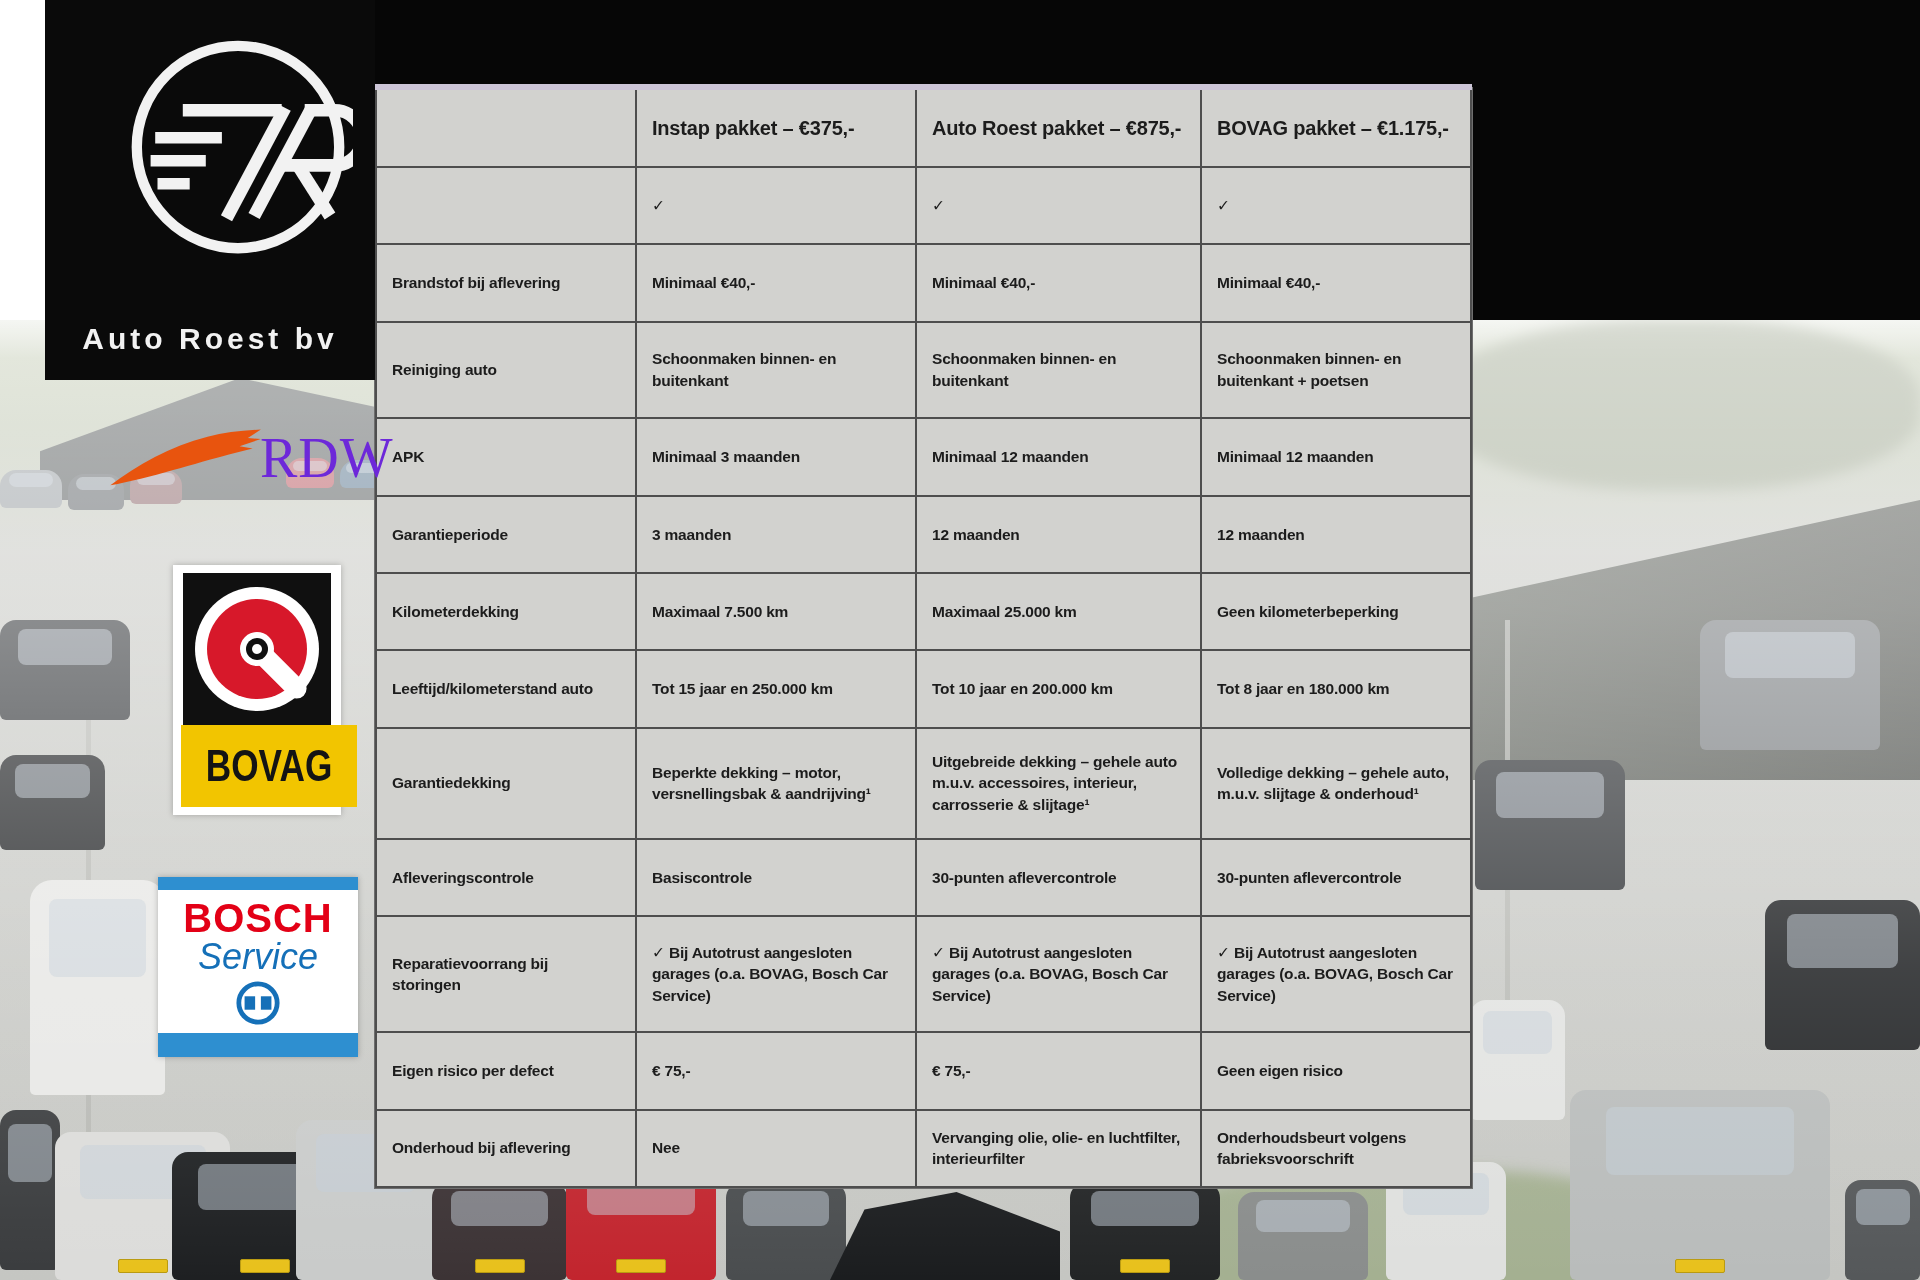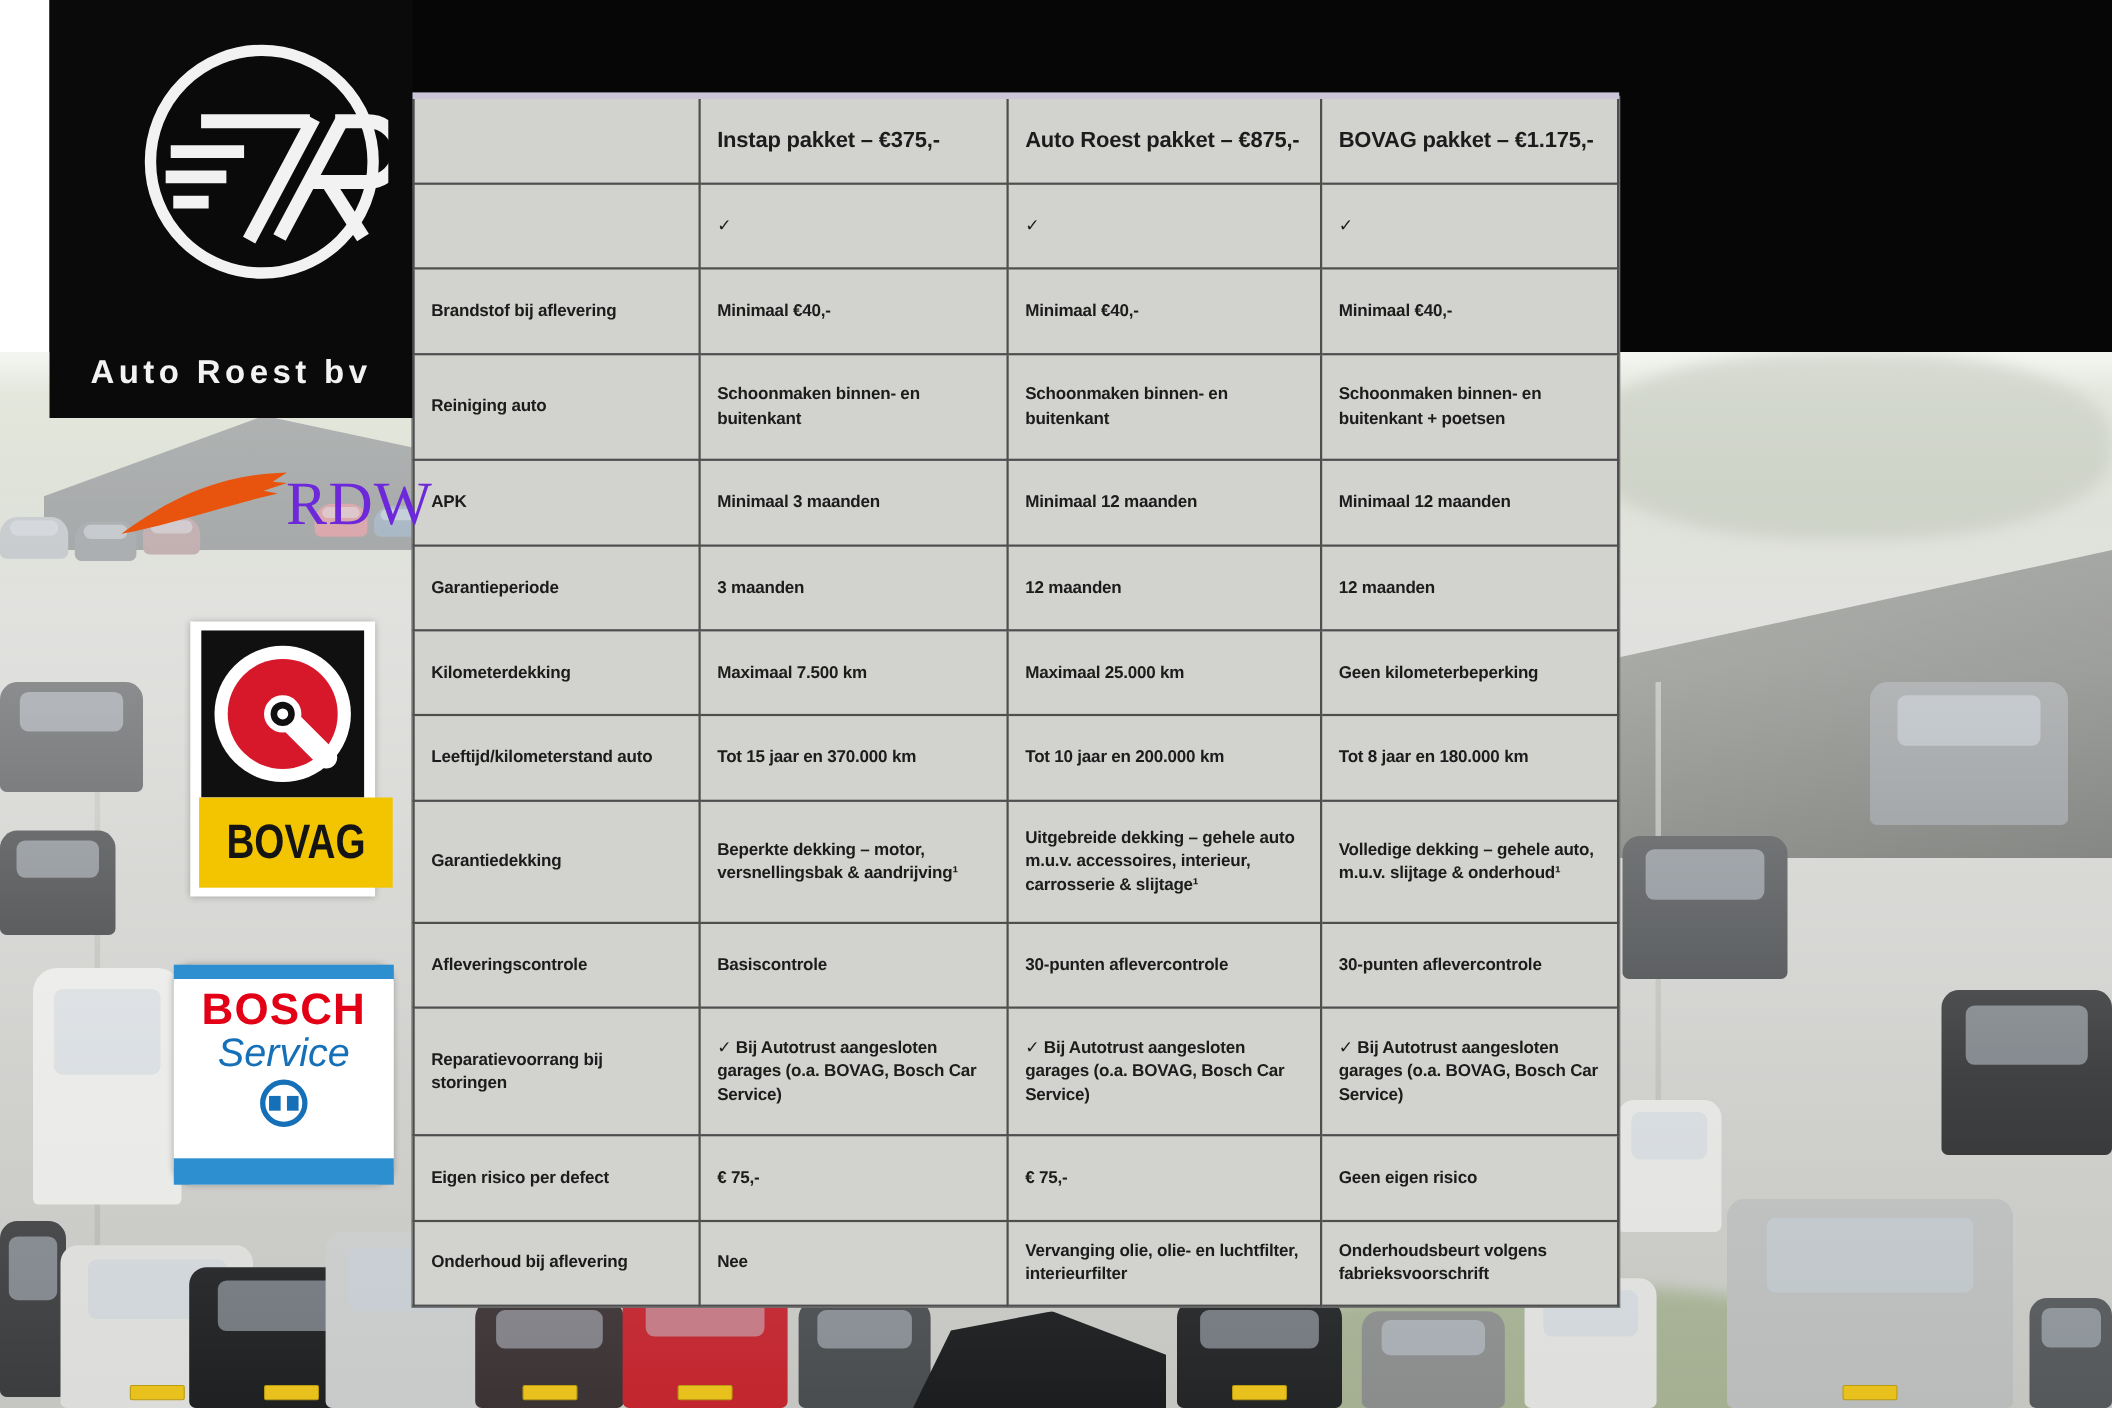--- a/index.html
+++ b/index.html
@@ -32,22 +32,22 @@
   #rdw svg{position:absolute;left:0;top:8px;}
   #rdw .rdw-word{position:absolute;left:152px;top:8px;font-family:"Liberation Serif","DejaVu Serif",serif;
     font-size:56px;color:#6d28d9;letter-spacing:1px;}
 
   #bovag{position:absolute;left:173px;top:565px;width:168px;height:250px;background:#fff;
     padding:8px;box-sizing:border-box;z-index:5;box-shadow:0 0 6px rgba(0,0,0,.25);}
   #bovag .emblem{width:152px;height:152px;display:block;}
   #bovag .band{width:176px;height:82px;background:#f2c500;display:flex;align-items:center;justify-content:center;}
   #bovag .band span{font-size:44px;font-weight:900;color:#141414;transform:scaleX(.8);letter-spacing:0px;}
 
-  #bosch{position:absolute;left:158px;top:877px;width:200px;height:200px;background:#fff;z-index:5;
-    box-shadow:0 0 6px rgba(0,0,0,.25);display:flex;flex-direction:column;align-items:center;border-radius:17px;}
+  #bosch{position:absolute;left:158px;top:877px;width:200px;height:180px;background:#fff;z-index:5;
+    box-shadow:0 0 6px rgba(0,0,0,.25);display:flex;flex-direction:column;align-items:center;}
   #bosch .bar-top{width:100%;height:13px;background:#2e8fd0;}
   #bosch .bar-bottom{width:100%;height:24px;background:#2e8fd0;margin-top:auto;}
   #bosch .bosch-word{font-size:40px;font-weight:900;color:#e30016;letter-spacing:1px;margin-top:8px;line-height:1;}
   #bosch .service-word{font-size:36px;font-weight:normal;font-style:italic;color:#1570b8;line-height:1.05;}
   #bosch .sym{margin-top:4px;}
 
   
   #table-accent{position:absolute;left:373px;top:84px;width:1099px;height:6px;background:#ccc5d7;z-index:4;}
   #pkg-table{position:absolute;left:375px;top:88px;width:1095px;height:1100px;z-index:3;
     border-collapse:collapse;table-layout:fixed;background:#d2d2cf;box-shadow:0 0 0 1px #6e6e6e;}
@@ -225,21 +225,21 @@
       <td>12 maanden</td>
     </tr>
     <tr>
       <td>Kilometerdekking</td>
       <td>Maximaal 7.500 km</td>
       <td>Maximaal 25.000 km</td>
       <td>Geen kilometerbeperking</td>
     </tr>
     <tr>
       <td>Leeftijd/kilometerstand auto</td>
-      <td>Tot 15 jaar en 370.000 km</td>
+      <td>Tot 15 jaar en 250.000 km</td>
       <td>Tot 10 jaar en 200.000 km</td>
       <td>Tot 8 jaar en 180.000 km</td>
     </tr>
     <tr>
       <td>Garantiedekking</td>
       <td>Beperkte dekking – motor, versnellingsbak &amp; aandrijving¹</td>
       <td>Uitgebreide dekking – gehele auto m.u.v. accessoires, interieur, carrosserie &amp; slijtage¹</td>
       <td>Volledige dekking – gehele auto, m.u.v. slijtage &amp; onderhoud¹</td>
     </tr>
     <tr>

